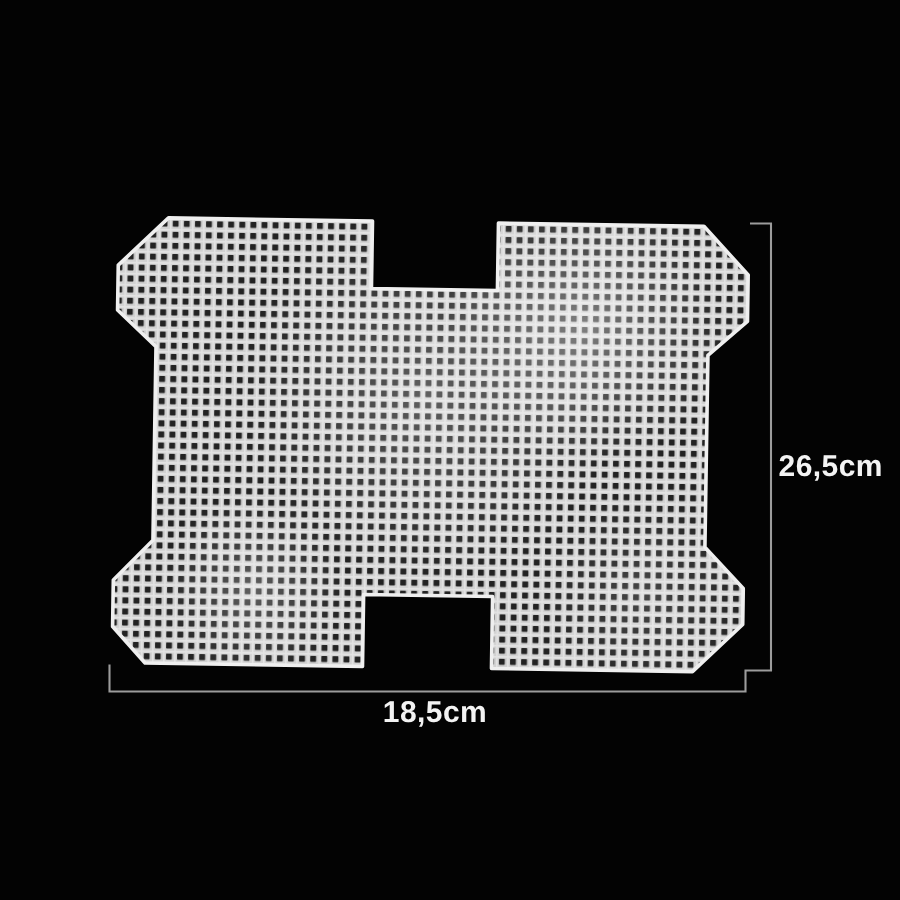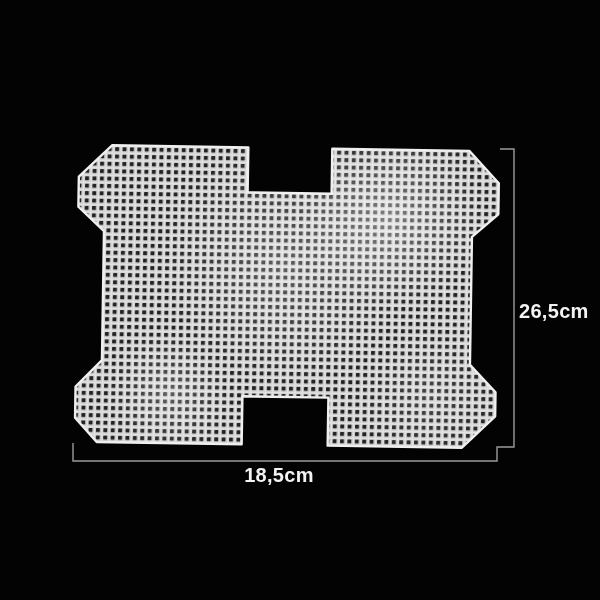--- a/index.html
+++ b/index.html
@@ -40,21 +40,21 @@
     position: absolute;
     color: var(--label_text, #f3f3f3);
     font-size: 20px;
     font-weight: bold;
     line-height: 1;
     letter-spacing: 0.3px;
     white-space: nowrap;
     user-select: none;
   }
   .dim-label.height { left: 519px; top: 301px; }
-  .dim-label.width  { left: 219px; top: 465px; width: 120px; text-align: center; }
+  .dim-label.width  { left: 230px; top: 465px; width: 120px; text-align: center; }
 </style>
 </head>
 <body>
 
 <div class="stage">
 
   <svg width="600" height="600" viewBox="0 0 600 600">
     <defs>
       <pattern id="meshPattern" width="7.4" height="7.4" patternUnits="userSpaceOnUse">
         <rect class="cell-bg" x="0" y="0" width="7.4" height="7.4"></rect>

